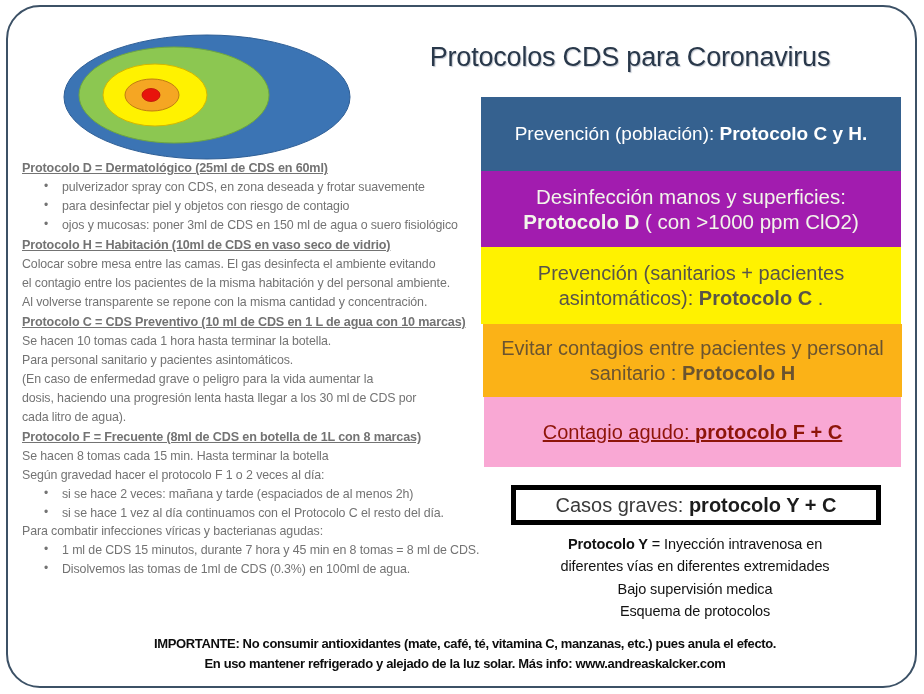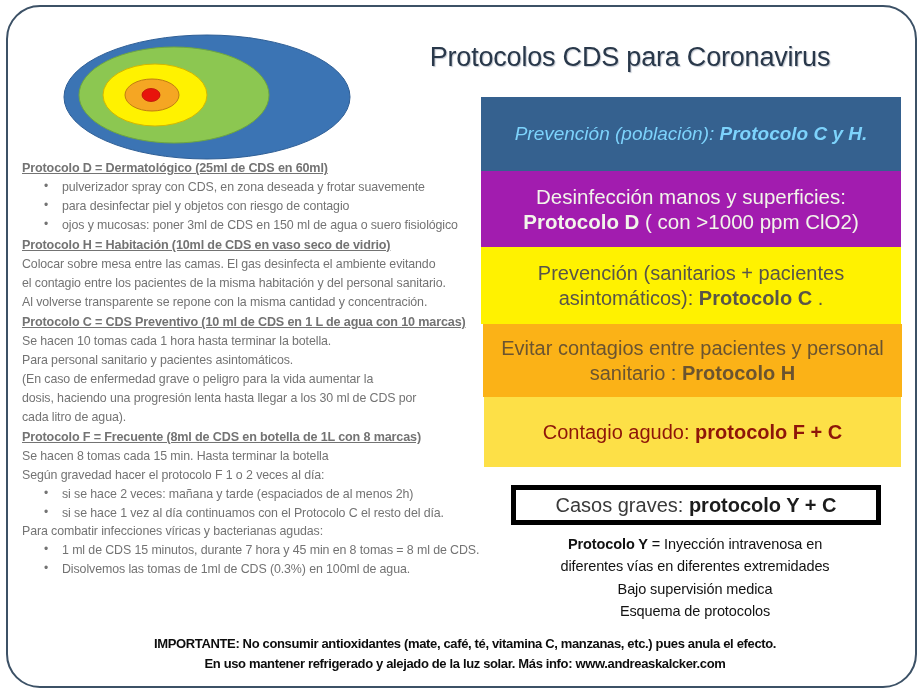--- a/index.html
+++ b/index.html
@@ -106,26 +106,25 @@
     align-items: center;
     justify-content: center;
     text-align: center;
     font-family: "Liberation Sans", sans-serif;
     line-height: 1.22;
   }
   .band .b { font-weight: bold; }
 
   .band-blue {
     background: #35618f;
-    color: #7dd3fc;
+    color: #ffffff;
     height: 74px;
     font-size: 19px;
     width: 420px;
     padding: 0 16px;
-    font-style: italic;
   }
   .band-green {
     background: #a21caf;
     color: #f2f5ea;
     height: 76px;
     font-size: 20.5px;
     width: 420px;
     padding: 0 10px;
     margin-left: 0px;
   }
@@ -140,27 +139,28 @@
   .band-orange {
     background: #fbb217;
     color: #6b5430;
     height: 73px;
     font-size: 20px;
     width: 419px;
     margin-left: 2px;
     padding: 0 14px;
   }
   .band-red {
-    background: #fde047;
+    background: #f9a8d4;
     color: #8e1509;
     height: 70px;
     font-size: 20px;
     width: 417px;
     margin-left: 3px;
     padding: 0 8px;
+    text-decoration: underline;
   }
 
   
   .black-box {
     position: absolute;
     left: 511px;
     top: 485px;
     width: 370px;
     height: 40px;
     background: #ffffff;
@@ -227,21 +227,21 @@
 
   <div class="left-col">
 
     <span class="hd">Protocolo D = Dermatológico (25ml de CDS en 60ml)</span>
     <span class="bl">pulverizador spray con CDS, en zona deseada y frotar suavemente</span>
     <span class="bl">para desinfectar piel y objetos con riesgo de contagio</span>
     <span class="bl">ojos y mucosas: poner 3ml de CDS en 150 ml de agua o suero fisiológico</span>
 
     <span class="hd">Protocolo H = Habitación (10ml de CDS en vaso seco de vidrio)</span>
     <span class="ln">Colocar sobre mesa entre las camas. El gas desinfecta el ambiente evitando</span>
-    <span class="ln"> el contagio entre los pacientes de la misma habitación y del personal sanitario.</span>
+    <span class="ln"> el contagio entre los pacientes de la misma habitación y del personal ambiente.</span>
     <span class="ln">Al volverse transparente se repone con la misma cantidad y concentración.</span>
 
     <span class="hd">Protocolo C = CDS Preventivo (10 ml de CDS en 1 L de agua con 10 marcas)</span>
     <span class="ln">Se hacen 10 tomas cada 1 hora hasta terminar la botella.</span>
     <span class="ln">Para personal sanitario y pacientes asintomáticos.</span>
     <span class="ln">(En caso de enfermedad grave o peligro para la vida aumentar la</span>
     <span class="ln">dosis, haciendo una progresión lenta hasta llegar a los 30 ml de CDS por</span>
     <span class="ln">cada litro de agua).</span>
 
     <span class="hd">Protocolo F = Frecuente (8ml de CDS en botella de 1L con 8 marcas)</span>

